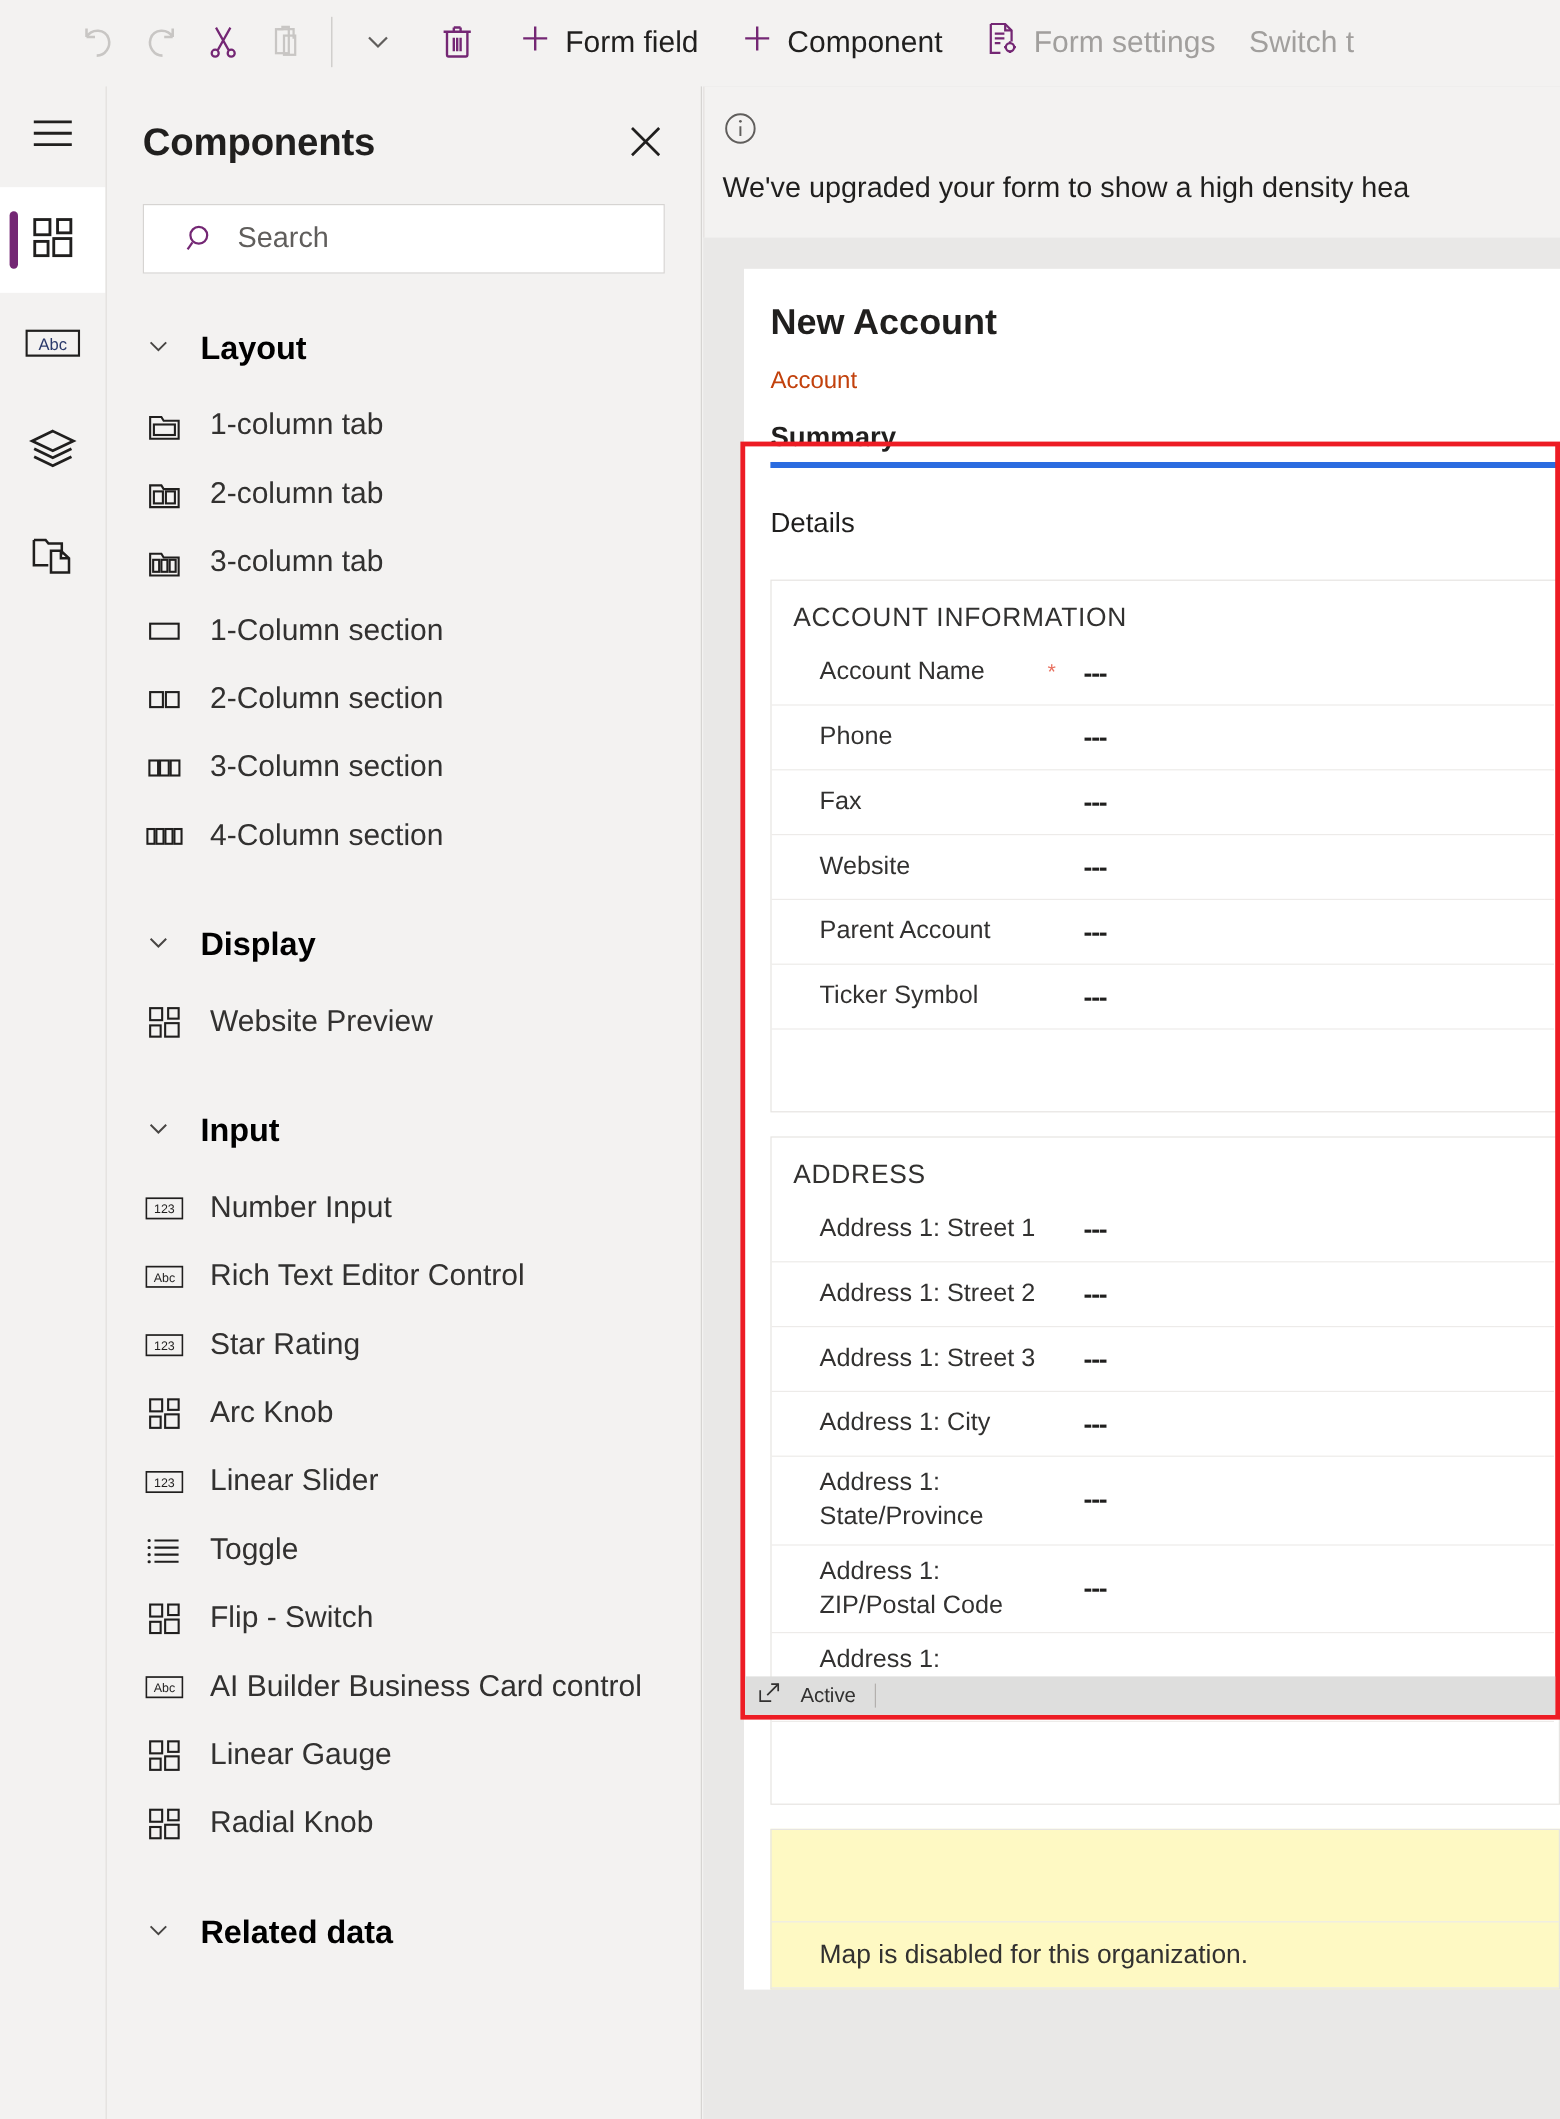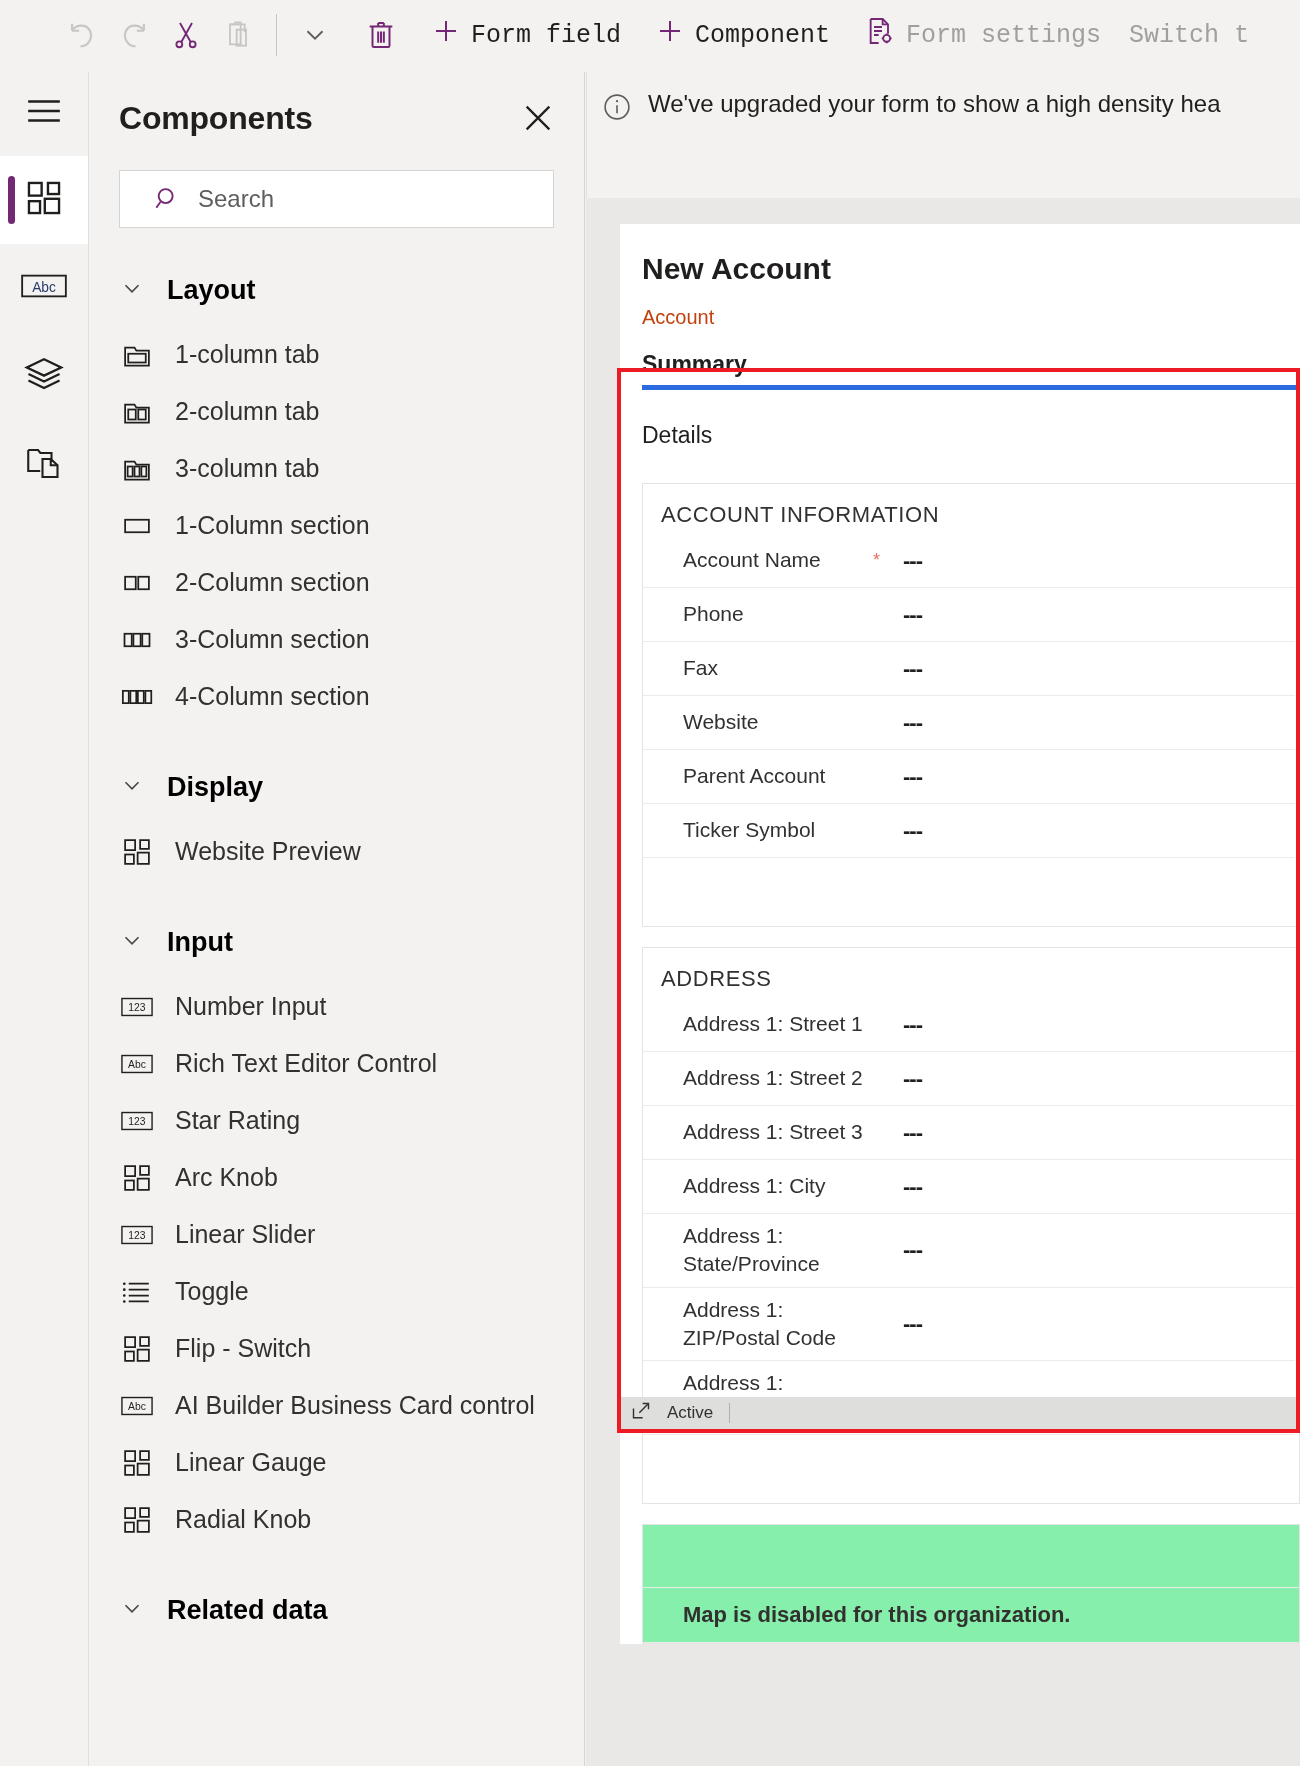--- a/index.html
+++ b/index.html
@@ -11,21 +11,20 @@
   }
   #app { position: relative; width: 1300px; height: 1766px; background: #f3f2f1; }
 
   
   .cmdbar {
     position: absolute; left: 0; top: 0; width: 1300px; height: 70px;
     background: #f3f2f1;
     display: flex; align-items: center;
     padding-left: 56px;
     overflow: hidden;
-    font-family: Liberation Mono, monospace;
   }
   .cmd-ico {
     width: 52px; height: 56px;
     display: flex; align-items: center; justify-content: center;
     flex: 0 0 auto;
   }
   .cmd-ico svg { display: block; }
   .cmd-sep {
     width: 1px; height: 42px; background: #c8c6c4; margin: 0 12px; flex: 0 0 auto;
   }
@@ -93,21 +92,21 @@
   .citem .ci-label { font-size: 25px; color: #323130; white-space: nowrap; }
 
   
   .canvas {
     position: absolute; left: 586px; top: 72px; width: 714px; height: 1694px;
     background: #e9e8e7; overflow: hidden;
   }
   .notif {
     position: absolute; left: 0; top: 0; width: 714px; height: 126px;
     background: #f3f2f1; border-left: 1px solid #e1dfdd;
-    display: flex; align-items: flex-start; padding: 18px 0 0 15px; gap: 16px;
+    display: flex; align-items: flex-start; padding: 18px 0 0 15px; gap: 16px; flex-direction: column;
   }
   .notif-ico { flex: 0 0 auto; margin-top: 2px; }
   .notif-text { font-size: 24px; color: #201f1e; white-space: nowrap; }
 
   .formwrap {
     position: absolute; left: 34px; top: 152px; width: 680px; background: #ffffff;
     min-height: 1280px;
   }
   .form-head { padding: 28px 0 0 22px; }
   .form-title { font-size: 30px; font-weight: 600; color: #201f1e; }
@@ -142,21 +141,21 @@
   }
   .frow:last-child { border-bottom: 1px solid #edebe9; }
   .f-label {
     width: 190px; flex: 0 0 auto; font-size: 21px; color: #323130; line-height: 1.35;
   }
   .f-req { width: 30px; flex: 0 0 auto; color: #e8705f; font-size: 18px; text-align: left; }
   .f-value { font-size: 22px; color: #201f1e; font-weight: 700; letter-spacing: -1px; }
   .frow.blank { min-height: 48px; border-bottom: none; }
 
   .mapcard {
-    margin: 0 0 0 22px; border: 1px solid #e6e4e2; background: #86efac; padding: 28px 0 0 0; font-weight: bold;
+    margin: 0 0 0 22px; border: 1px solid #e6e4e2; background: #fef9c3; padding: 42px 0 0 0;
   }
   .map-row {
     border-top: 1px solid #edebe9; border-bottom: 1px solid #edebe9;
     padding: 14px 0 14px 40px; font-size: 22px; color: #323130;
   }
   .map-spacer { height: 34px; }
 
   .statusbar {
     position: absolute; left: 621px; top: 1397px; width: 675px; height: 32px;
     background: #dededd; display: flex; align-items: center; gap: 16px;

